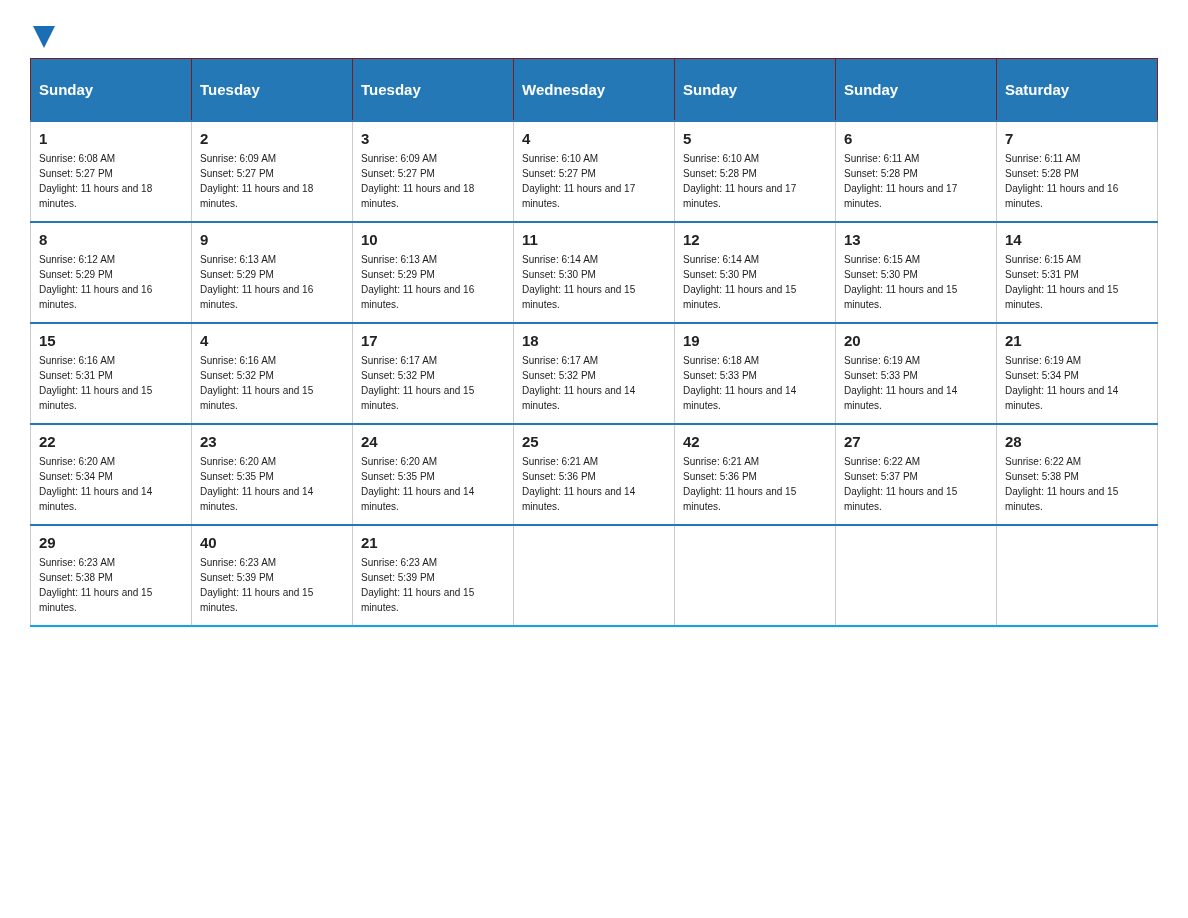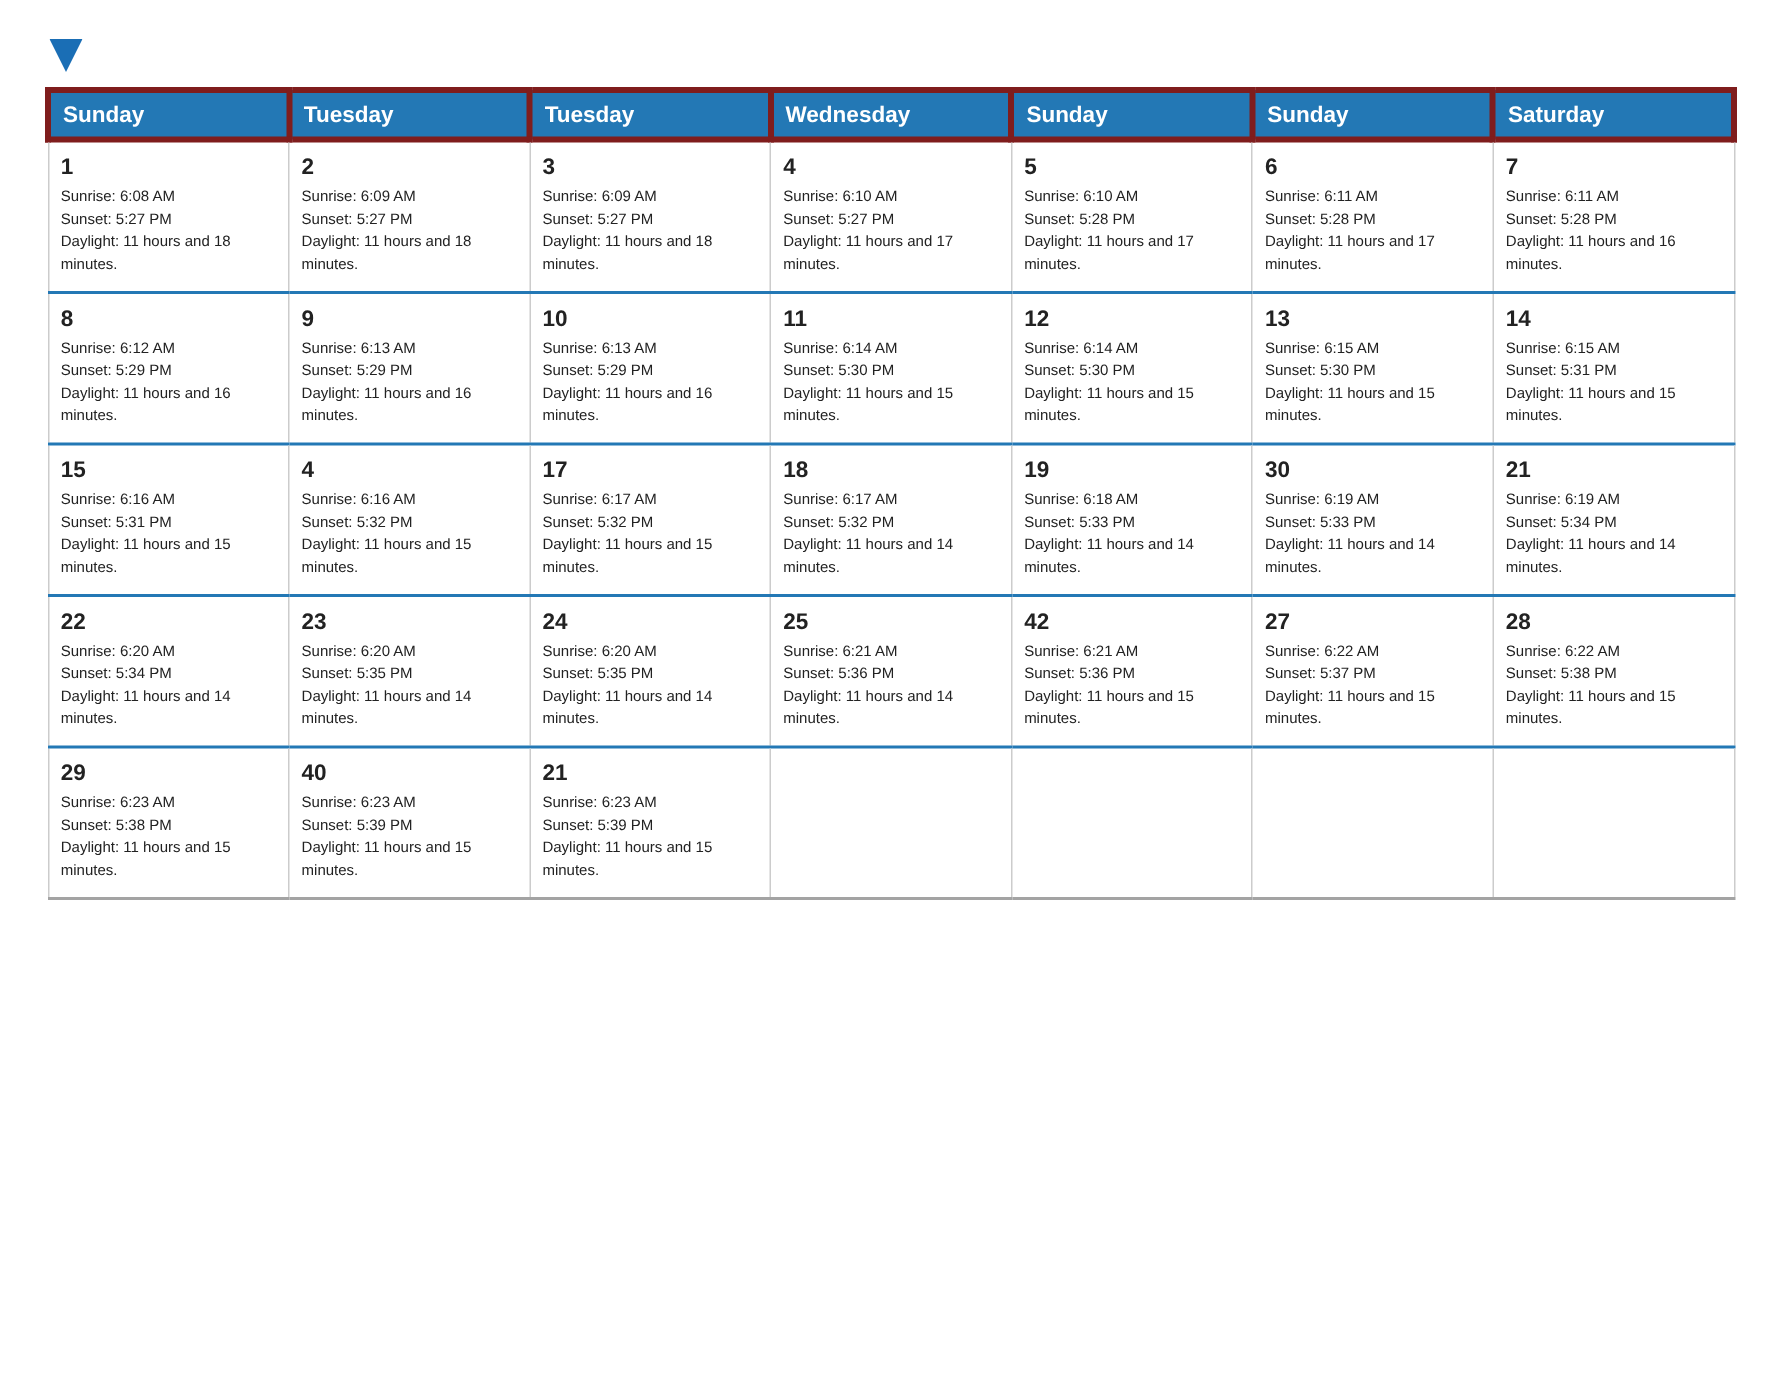--- a/index.html
+++ b/index.html
@@ -39,23 +39,23 @@
     .calendar {
       width: 100%;
       border-collapse: collapse;
       margin-top: 10px;
     }
     .calendar th {
       background-color: #2378b5;
       color: #ffffff;
       font-size: 15px;
       font-weight: bold;
-      padding: 6px 8px;
+      padding: 22px 8px;
       text-align: left;
-      border: 4px solid #7f1d1d;
+      border: 1px solid #7f1d1d;
     }
     .calendar td {
       vertical-align: top;
       padding: 8px 8px 10px 8px;
       border: 1px solid #ccc;
       font-size: 12.5px;
       color: #222;
       width: 14.28%;
       min-height: 100px;
     }
@@ -63,21 +63,21 @@
       font-size: 15px;
       font-weight: bold;
       display: block;
       margin-bottom: 4px;
     }
     .calendar td .day-info {
       font-size: 10px;
       line-height: 1.5;
     }
     .calendar tr:last-child td {
-      border-bottom: 2px solid #a3a3a3;
+      border-bottom: 2px solid #0ea5e9;
     }
     .calendar tbody tr:first-child td {
       border-top: 2px solid #2378b5;
     }
     .calendar tbody tr td {
       border-top: none;
     }
     .calendar tbody tr:not(:last-child) td {
       border-bottom: 2px solid #2378b5;
     }
@@ -208,21 +208,21 @@
         </td>
         <td>
           <span class="day-num">18</span>
           <div class="day-info">Sunrise: 6:17 AM<br>Sunset: 5:32 PM<br>Daylight: 11 hours and 14 minutes.</div>
         </td>
         <td>
           <span class="day-num">19</span>
           <div class="day-info">Sunrise: 6:18 AM<br>Sunset: 5:33 PM<br>Daylight: 11 hours and 14 minutes.</div>
         </td>
         <td>
-          <span class="day-num">30</span>
+          <span class="day-num">20</span>
           <div class="day-info">Sunrise: 6:19 AM<br>Sunset: 5:33 PM<br>Daylight: 11 hours and 14 minutes.</div>
         </td>
         <td>
           <span class="day-num">21</span>
           <div class="day-info">Sunrise: 6:19 AM<br>Sunset: 5:34 PM<br>Daylight: 11 hours and 14 minutes.</div>
         </td>
       </tr>
       <tr>
         <td>
           <span class="day-num">22</span>

